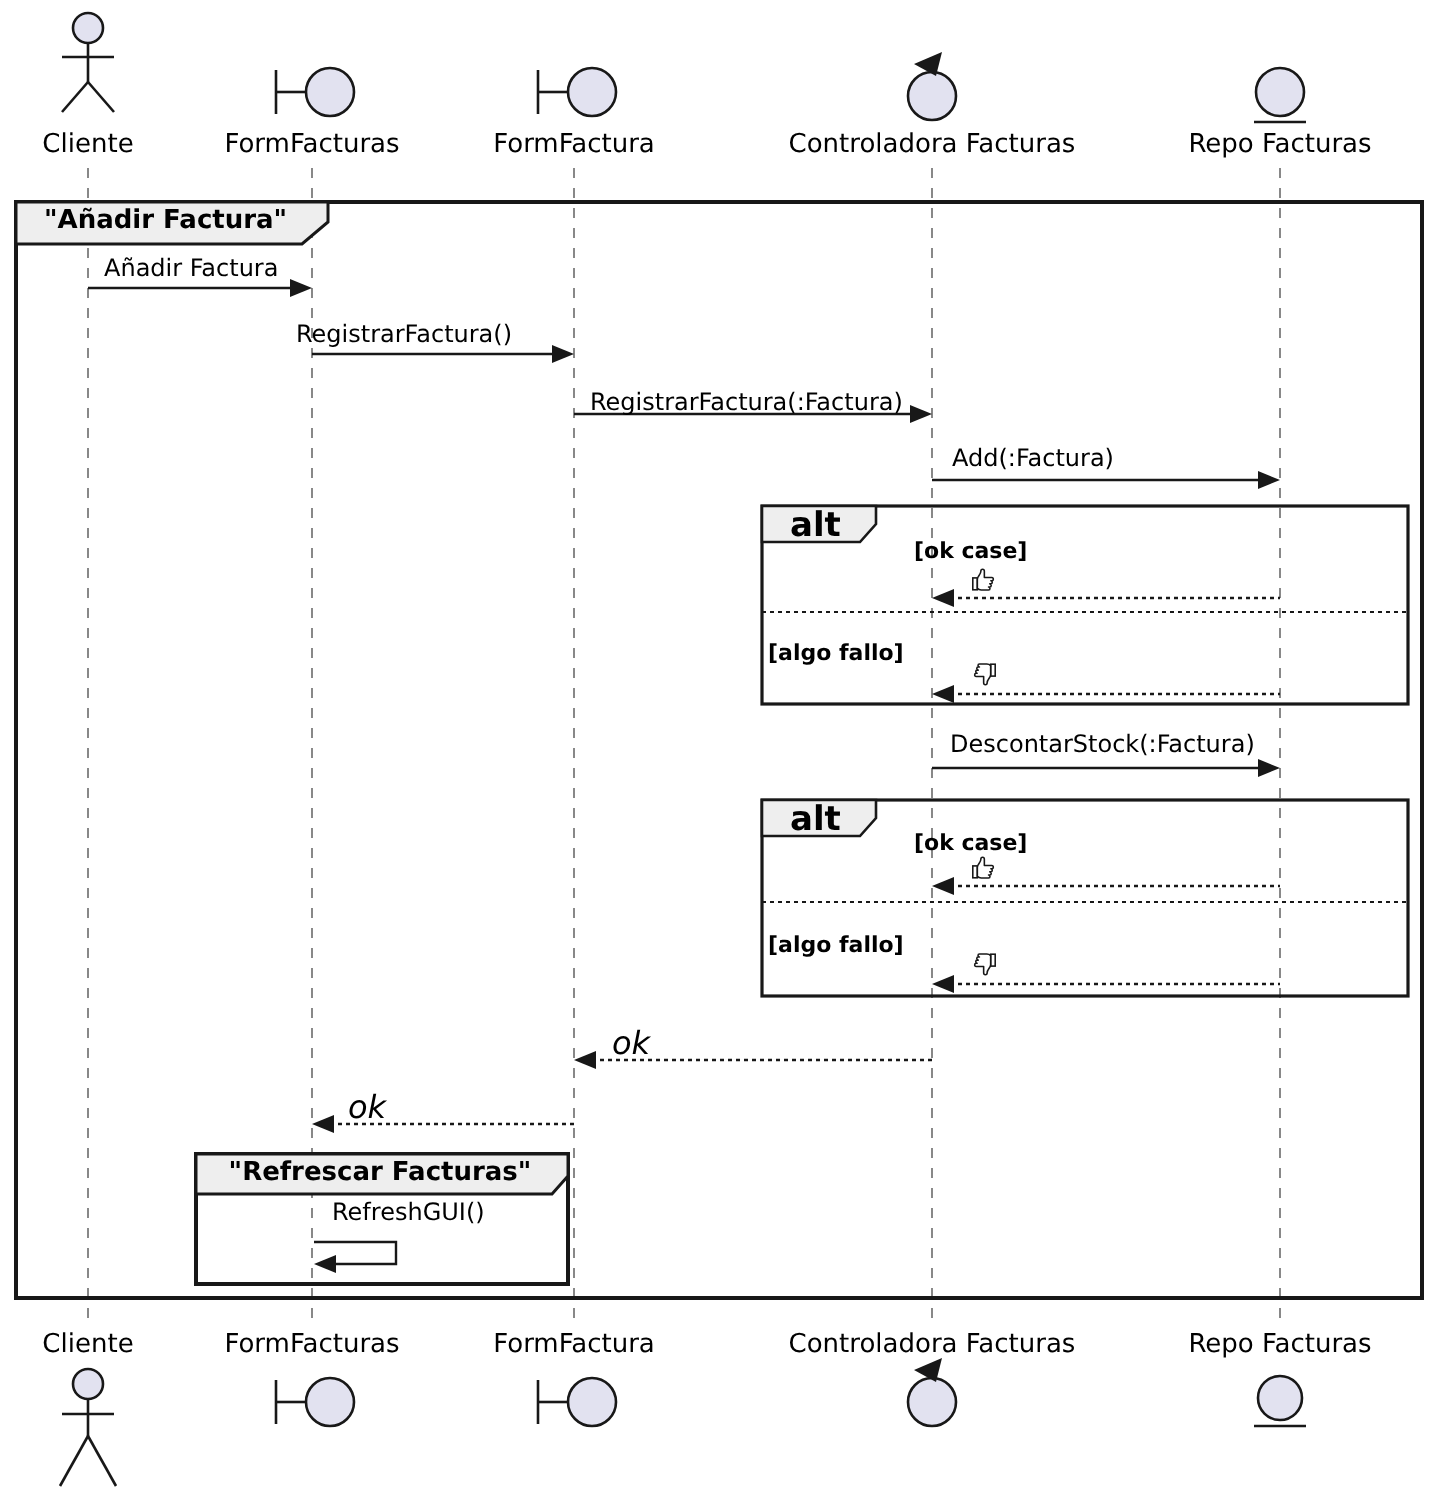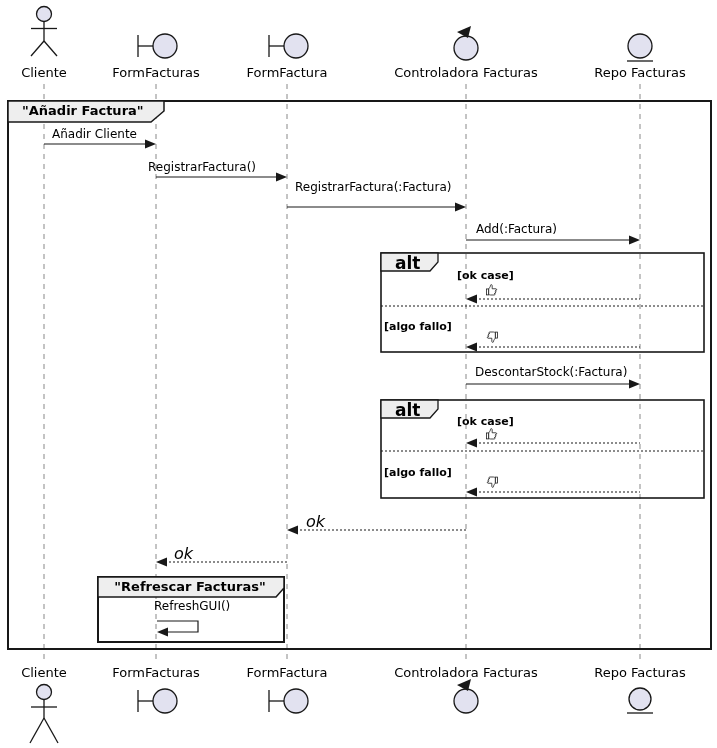--- a/index.html
+++ b/index.html
@@ -159,28 +159,28 @@
 
 <div class="lbl ftitle" style="left:22px;top:104px">"Añadir Factura"</div>
 <div class="lbl optr" style="left:395px;top:254px">alt</div>
 <div class="lbl cond" style="left:457px;top:258px">[ok case]</div>
 <div class="lbl cond" style="left:384px;top:309px">[algo fallo]</div>
 <div class="lbl optr" style="left:395px;top:401px">alt</div>
 <div class="lbl cond" style="left:457px;top:404px">[ok case]</div>
 <div class="lbl cond" style="left:384px;top:455px">[algo fallo]</div>
 <div class="lbl ftitle ftitle-center" style="left:190px;top:580px">"Refrescar Facturas"</div>
 
-<div class="lbl mlabel" style="left:52px;top:128px">Añadir Cliente</div>
+<div class="lbl mlabel" style="left:52px;top:128px">Añadir Factura</div>
 <div class="lbl mlabel" style="left:148px;top:161px">RegistrarFactura()</div>
-<div class="lbl mlabel" style="left:295px;top:181px">RegistrarFactura(:Factura)</div>
+<div class="lbl mlabel" style="left:295px;top:195px">RegistrarFactura(:Factura)</div>
 <div class="lbl mlabel" style="left:476px;top:223px">Add(:Factura)</div>
 <div class="lbl mlabel" style="left:475px;top:366px">DescontarStock(:Factura)</div>
 <div class="lbl oklabel" style="left:306px;top:513px">ok</div>
 <div class="lbl oklabel" style="left:174px;top:545px">ok</div>
-<div class="lbl mlabel" style="left:154px;top:600px">RefreshGUI()</div>
+<div class="lbl mlabel" style="left:166px;top:600px">RefreshGUI()</div>
 
 <div class="lbl plabel" style="left:44px;top:666px">Cliente</div>
 <div class="lbl plabel" style="left:156px;top:666px">FormFacturas</div>
 <div class="lbl plabel" style="left:287px;top:666px">FormFactura</div>
 <div class="lbl plabel" style="left:466px;top:666px">Controladora Facturas</div>
 <div class="lbl plabel" style="left:640px;top:666px">Repo Facturas</div>
 
 </div>
 
 </body></html>

